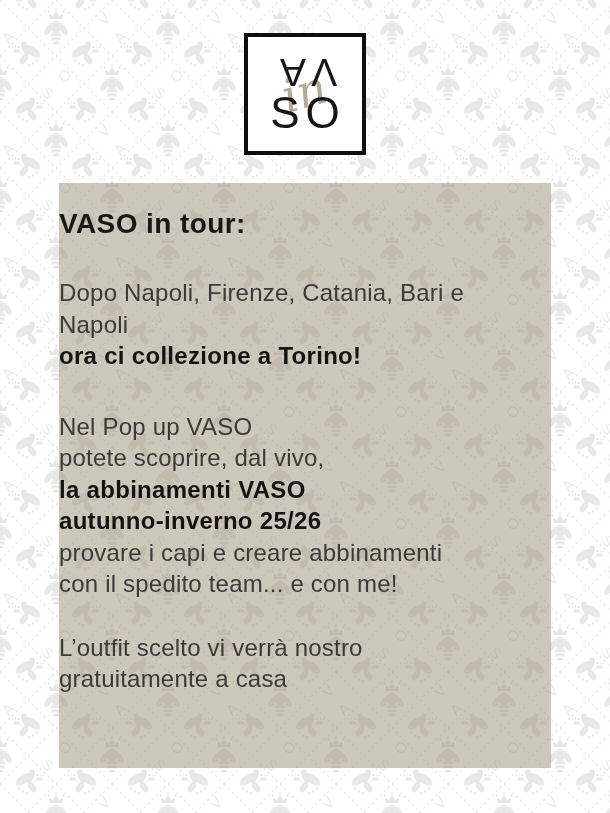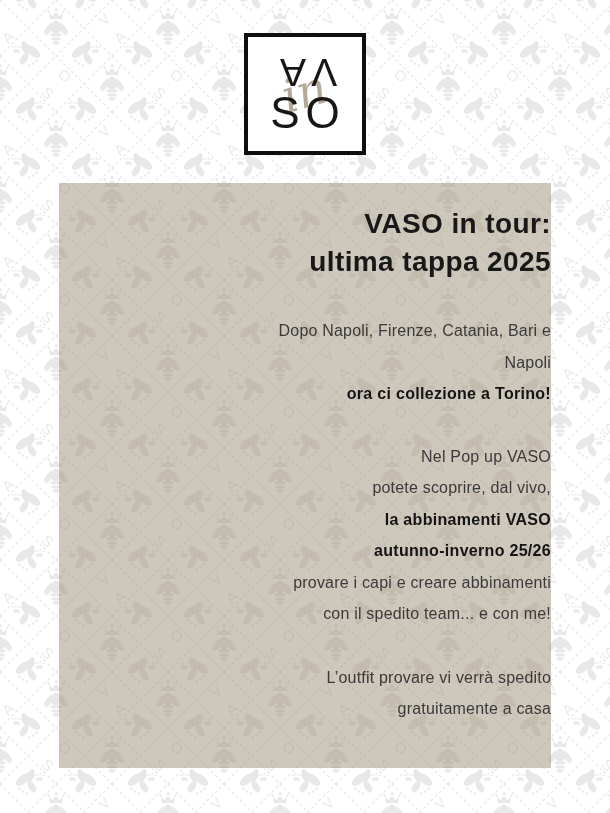--- a/index.html
+++ b/index.html
@@ -62,34 +62,34 @@
   }
 
   
   .card {
     position: absolute;
     left: 59px;
     top: 183px;
     width: 492px;
     height: 585px;
     box-sizing: border-box;
-    text-align: right;
+    text-align: left;
     color: #3a3a3a;
   }
   .card-title {
     margin-top: 22px;
     font-size: 28px;
     line-height: 38px;
     font-weight: 700;
     letter-spacing: 0.4px;
     color: #181818;
   }
-  .para { font-size: 16px; line-height: 31.5px; letter-spacing: 0.2px; }
+  .para { font-size: 24px; line-height: 31.5px; letter-spacing: 0.2px; }
   .para-intro    { margin-top: 34px; }
-  .para-popup    { margin-top: 31px; }
+  .para-popup    { margin-top: 39px; }
   .para-shipping { margin-top: 32px; }
   .bold-line { font-weight: 700; color: #141414; letter-spacing: 0.3px; }
 </style>
 </head>
 <body>
 
 <div class="page">
 
   <svg class="bg-svg" width="610" height="813" viewBox="0 0 610 813" aria-hidden="true">
     <defs>
@@ -169,37 +169,36 @@
 
   <div class="logo">
     <div class="logo-va">VA</div>
     <div class="logo-so">SO</div>
     <div class="logo-in">in</div>
   </div>
 
   <div class="card">
     <div class="card-title">
       <div>VASO in tour:</div>
-      <div>ultima tappa 2025</div>
     </div>
 
     <div class="para para-intro">
       <div>Dopo Napoli, Firenze, Catania, Bari e</div>
       <div>Napoli</div>
       <div class="bold-line">ora ci collezione a Torino!</div>
     </div>
 
     <div class="para para-popup">
       <div>Nel Pop up VASO</div>
       <div>potete scoprire, dal vivo,</div>
       <div class="bold-line">la abbinamenti VASO</div>
       <div class="bold-line">autunno-inverno 25/26</div>
       <div>provare i capi e creare abbinamenti</div>
       <div>con il spedito team... e con me!</div>
     </div>
 
     <div class="para para-shipping">
-      <div>L’outfit provare vi verrà spedito</div>
+      <div>L’outfit scelto vi verrà nostro</div>
       <div>gratuitamente a casa</div>
     </div>
   </div>
 
 </div>
 
 </body></html>

